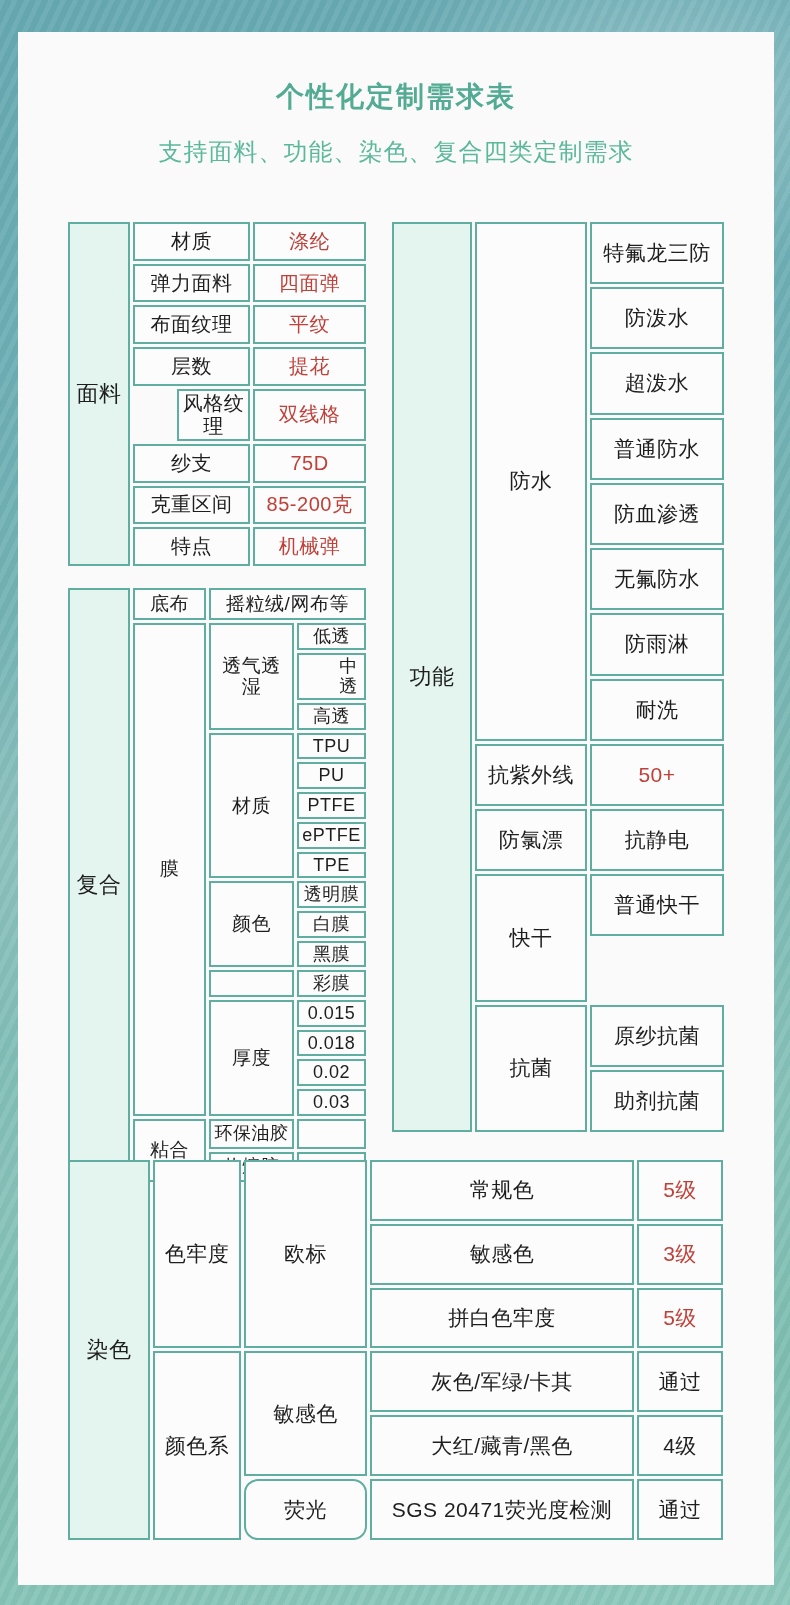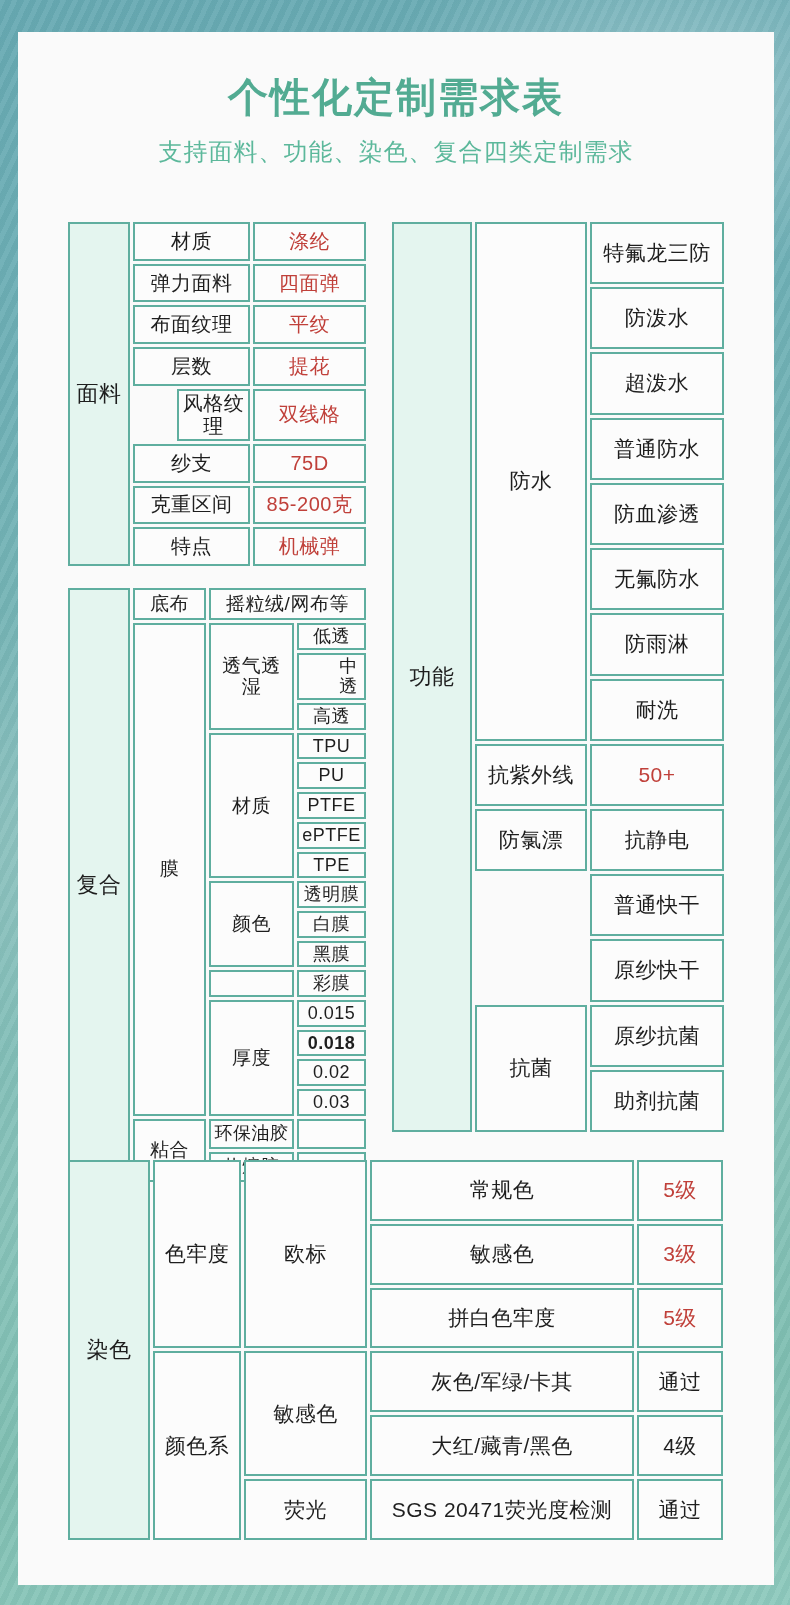--- a/index.html
+++ b/index.html
@@ -11,21 +11,21 @@
       radial-gradient(ellipse 520px 320px at 8% 52%, rgba(255,255,255,0.14), transparent 72%),
       repeating-linear-gradient(115deg, rgba(255,255,255,0.05) 0 5px, rgba(20,60,60,0.04) 5px 11px),
       linear-gradient(172deg,#68aab3 0%,#6fb0b6 22%,#7bb8b5 48%,#88c3ba 70%,#80bfb2 86%,#8fcabe 100%);
   }
   .card{
     position:absolute;left:18px;top:32px;width:756px;height:1553px;
     background:#fafafa;box-sizing:border-box;
   }
   .title{
     margin:0;padding-top:42px;text-align:center;
-    font-size:40px;line-height:46px;font-weight:800;letter-spacing:2px;
+    font-size:28px;line-height:46px;font-weight:800;letter-spacing:2px;
   }
   .subtitle{
     margin:0;padding-top:16px;text-align:center;
     font-size:24px;line-height:32px;font-weight:500;letter-spacing:1px;
   }
   .grid-table{position:absolute;display:grid;gap:3px;}
   #fabric-table{left:50px;top:190px;width:298px;height:344px;
     grid-template-columns:62px 117px 1fr;grid-template-rows:repeat(8,1fr);}
   #composite-table{left:50px;top:556px;width:298px;height:540px;
     grid-template-columns:62px 73px 85px 1fr;
@@ -88,21 +88,21 @@
       <div class="cell small" style="grid-area: 8 / 4;">ePTFE</div>
       <div class="cell small" style="grid-area: 9 / 4;">TPE</div>
       <div class="cell mid" style="grid-area: 10 / 3 / span 3;">颜色</div>
       <div class="cell small" style="grid-area: 10 / 4;">透明膜</div>
       <div class="cell small" style="grid-area: 11 / 4;">白膜</div>
       <div class="cell small" style="grid-area: 12 / 4;">黑膜</div>
       <div class="cell mid" style="grid-area: 13 / 3;"></div>
       <div class="cell small" style="grid-area: 13 / 4;">彩膜</div>
       <div class="cell mid" style="grid-area: 14 / 3 / span 4;">厚度</div>
       <div class="cell small" style="grid-area: 14 / 4;">0.015</div>
-      <div class="cell small" style="grid-area: 15 / 4; font-weight: bold;">0.018</div>
+      <div class="cell small" style="grid-area: 15 / 4;">0.018</div>
       <div class="cell small" style="grid-area: 16 / 4;">0.02</div>
       <div class="cell small" style="grid-area: 17 / 4;">0.03</div>
       <div class="cell mid" style="grid-area: 18 / 2 / span 2;">粘合</div>
       <div class="cell small" style="grid-area: 18 / 3;">环保油胶</div>
       <div class="cell" style="grid-area: 18 / 4;"></div>
       <div class="cell small" style="grid-area: 19 / 3;">热熔胶</div>
       <div class="cell" style="grid-area: 19 / 4;"></div>
     </div>
   <div id="function-table" class="grid-table">
       <div class="cell cat" style="grid-area: 1 / 1 / span 14;">功能</div>
@@ -112,39 +112,39 @@
       <div class="cell fn" style="grid-area: 3 / 3;">超泼水</div>
       <div class="cell fn" style="grid-area: 4 / 3;">普通防水</div>
       <div class="cell fn" style="grid-area: 5 / 3;">防血渗透</div>
       <div class="cell fn" style="grid-area: 6 / 3;">无氟防水</div>
       <div class="cell fn" style="grid-area: 7 / 3;">防雨淋</div>
       <div class="cell fn" style="grid-area: 8 / 3;">耐洗</div>
       <div class="cell fn" style="grid-area: 9 / 2;">抗紫外线</div>
       <div class="cell fn red" style="grid-area: 9 / 3;">50+</div>
       <div class="cell fn" style="grid-area: 10 / 2;">防氯漂</div>
       <div class="cell fn" style="grid-area: 10 / 3;">抗静电</div>
+      <div class="cell fn" style="grid-area: 11 / 2 / span 2;">快干</div>
       <div class="cell fn" style="grid-area: 11 / 3;">普通快干</div>
-      <div class="cell fn" style="grid-area: 12 / 3;">原纱快干</div>
       <div class="cell fn" style="grid-area: 13 / 2 / span 2;">抗菌</div>
       <div class="cell fn" style="grid-area: 13 / 3;">原纱抗菌</div>
       <div class="cell fn" style="grid-area: 14 / 3;">助剂抗菌</div>
     </div>
   <div id="dye-table" class="grid-table">
       <div class="cell cat" style="grid-area: 1 / 1 / span 6;">染色</div>
       <div class="cell fn" style="grid-area: 1 / 2 / span 3;">色牢度</div>
       <div class="cell fn" style="grid-area: 1 / 3 / span 3;">欧标</div>
       <div class="cell fn" style="grid-area: 1 / 4;">常规色</div>
       <div class="cell fn red" style="grid-area: 1 / 5;">5级</div>
       <div class="cell fn" style="grid-area: 2 / 4;">敏感色</div>
       <div class="cell fn red" style="grid-area: 2 / 5;">3级</div>
       <div class="cell fn" style="grid-area: 3 / 4;">拼白色牢度</div>
       <div class="cell fn red" style="grid-area: 3 / 5;">5级</div>
       <div class="cell fn" style="grid-area: 4 / 2 / span 3;">颜色系</div>
       <div class="cell fn" style="grid-area: 4 / 3 / span 2;">敏感色</div>
       <div class="cell fn" style="grid-area: 4 / 4;">灰色/军绿/卡其</div>
       <div class="cell fn" style="grid-area: 4 / 5;">通过</div>
       <div class="cell fn" style="grid-area: 5 / 4;">大红/藏青/黑色</div>
       <div class="cell fn" style="grid-area: 5 / 5;">4级</div>
-      <div class="cell fn" style="grid-area: 6 / 3;">荧光</div>
+      <div class="cell fn" style="grid-area: 6 / 3; border-radius: 14px;">荧光</div>
       <div class="cell fn" style="grid-area: 6 / 4;">SGS 20471荧光度检测</div>
       <div class="cell fn" style="grid-area: 6 / 5;">通过</div>
     </div>
 </div>
 
 </body></html>

